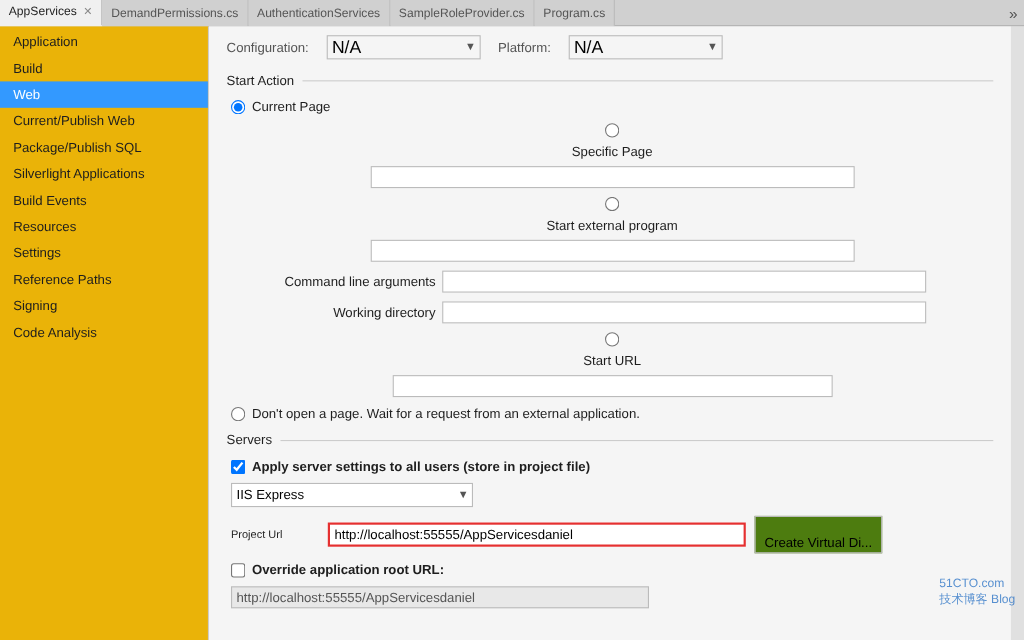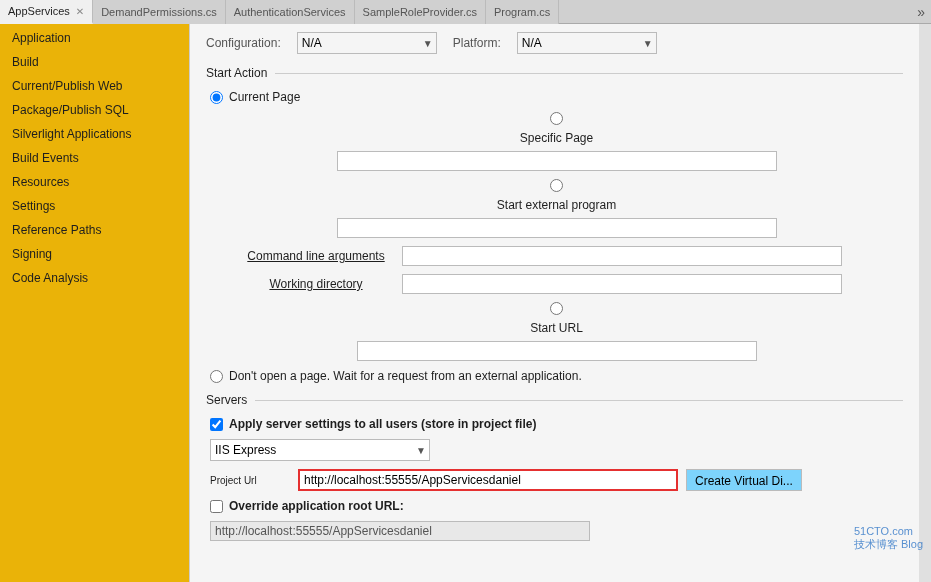--- a/index.html
+++ b/index.html
@@ -95,21 +95,21 @@
     }
     .config-label {
       color: #555;
       font-size: 12px;
     }
     .config-select {
       height: 22px;
       width: 140px;
       background: #f5f5f5;
       border: 1px solid #bbb;
-      font-size: 12px;
+      font-size: 16px;
       padding: 0 4px;
       appearance: none;
       -webkit-appearance: none;
       padding-right: 20px;
       position: relative;
     }
     .select-wrapper {
       position: relative;
       display: inline-block;
     }
@@ -176,23 +176,22 @@
     .form-row {
       display: flex;
       align-items: center;
       gap: 6px;
       margin-bottom: 8px;
       padding-left: 30px;
     }
     .form-label {
       width: 160px;
       font-size: 12px;
-      text-align: center;
+      text-align: right;
       flex-shrink: 0;
-      text-decoration: underline;
     }
     .form-input {
       height: 20px;
       width: 440px;
       border: 1px solid #bbb;
       background: white;
       font-size: 12px;
       padding: 0 4px;
     }
 
@@ -245,24 +244,24 @@
     .project-url-input {
       height: 22px;
       width: 380px;
       border: 2px solid #e53030;
       background: white;
       font-size: 12px;
       padding: 0 4px;
     }
     .create-virtual-btn {
       height: 22px;
-      background: #7dd3fc;
-      border: 1px solid #bbb;
-      font-size: 12px;
-      padding: 4px 8px;
+      background: #4d7c0f;
+      border: 1px solid #bbb;
+      font-size: 12px;
+      padding: 16px 8px;
       cursor: pointer;
       white-space: nowrap;
     }
     .override-input {
       height: 20px;
       width: 380px;
       border: 1px solid #bbb;
       background: #e8e8e8;
       font-size: 12px;
       padding: 0 4px;
@@ -311,20 +310,23 @@
 
 <div class="main-layout">
 
   <div class="sidebar">
     <div class="sidebar-item">
       <span>Application</span>
     </div>
     <div class="sidebar-item">
       <span>Build</span>
     </div>
+    <div class="sidebar-item active">
+      <span>Web</span>
+    </div>
     <div class="sidebar-item">
       <span>Current/Publish Web</span>
     </div>
     <div class="sidebar-item">
       <span>Package/Publish SQL</span>
     </div>
     <div class="sidebar-item">
       <span>Silverlight Applications</span>
     </div>
     <div class="sidebar-item">

